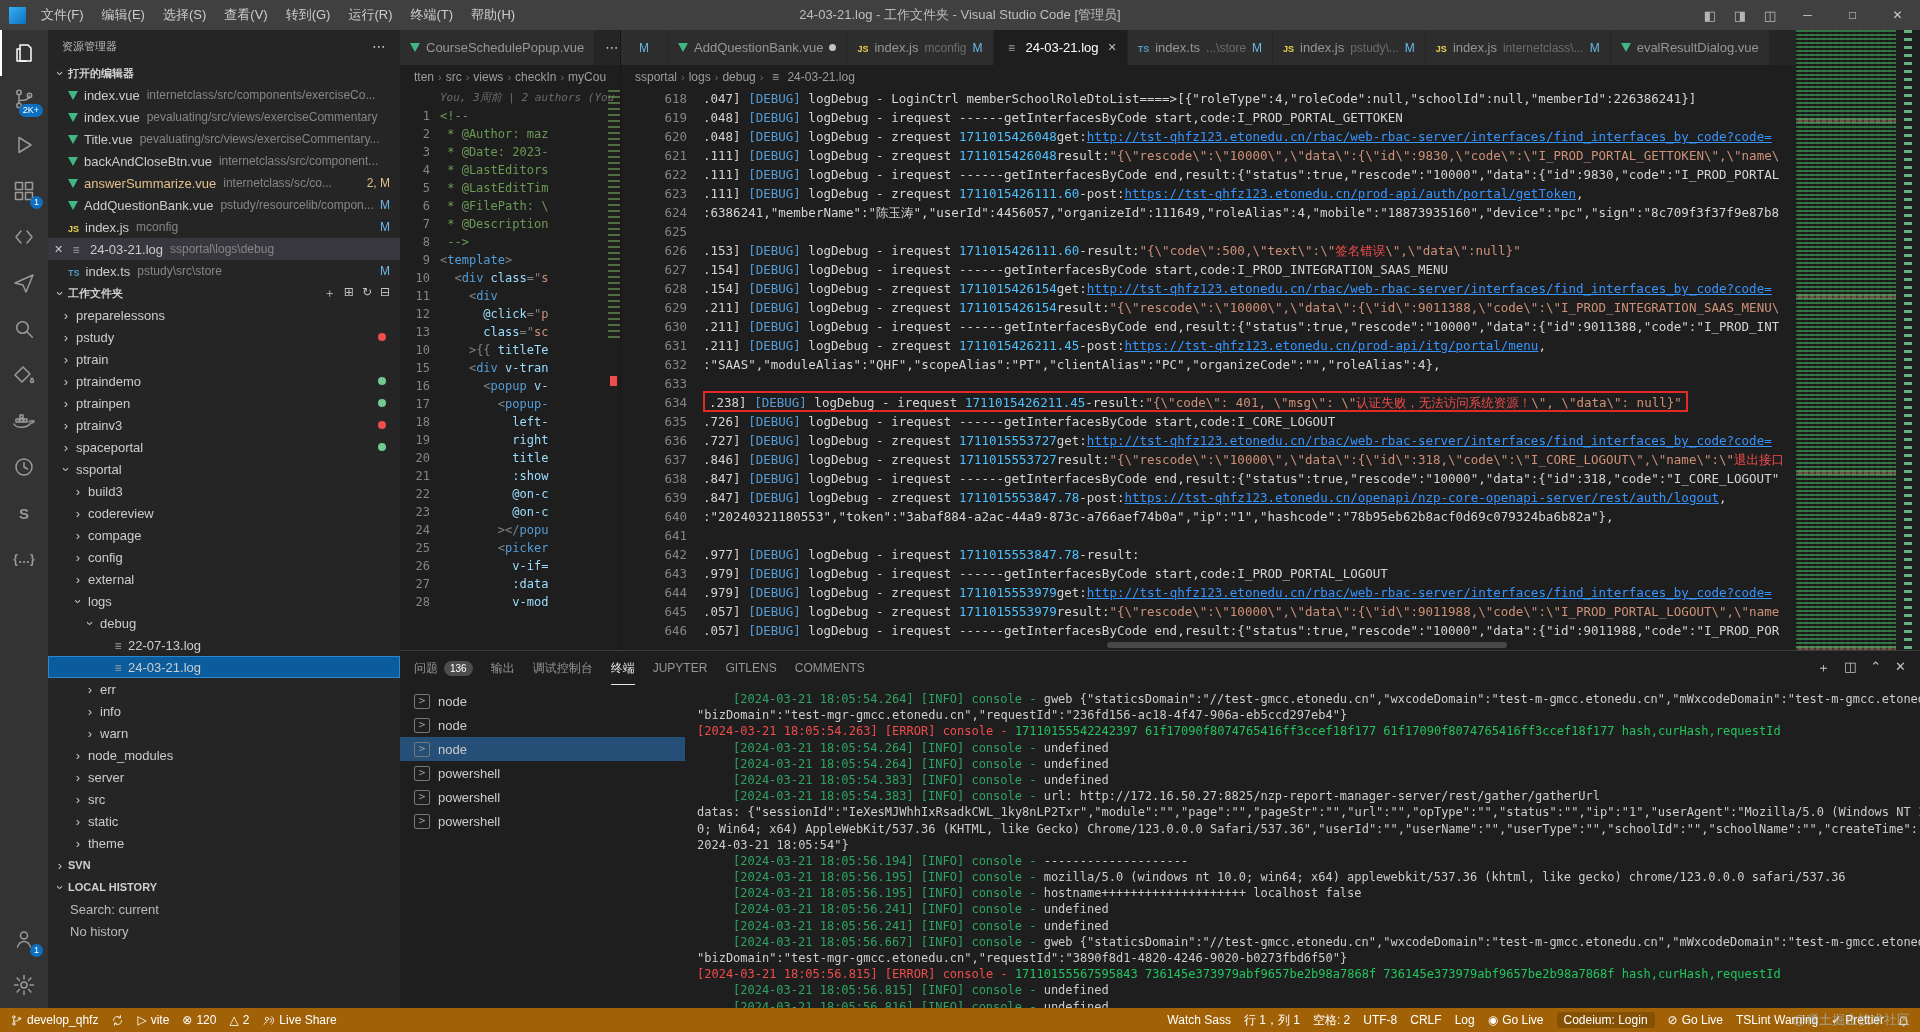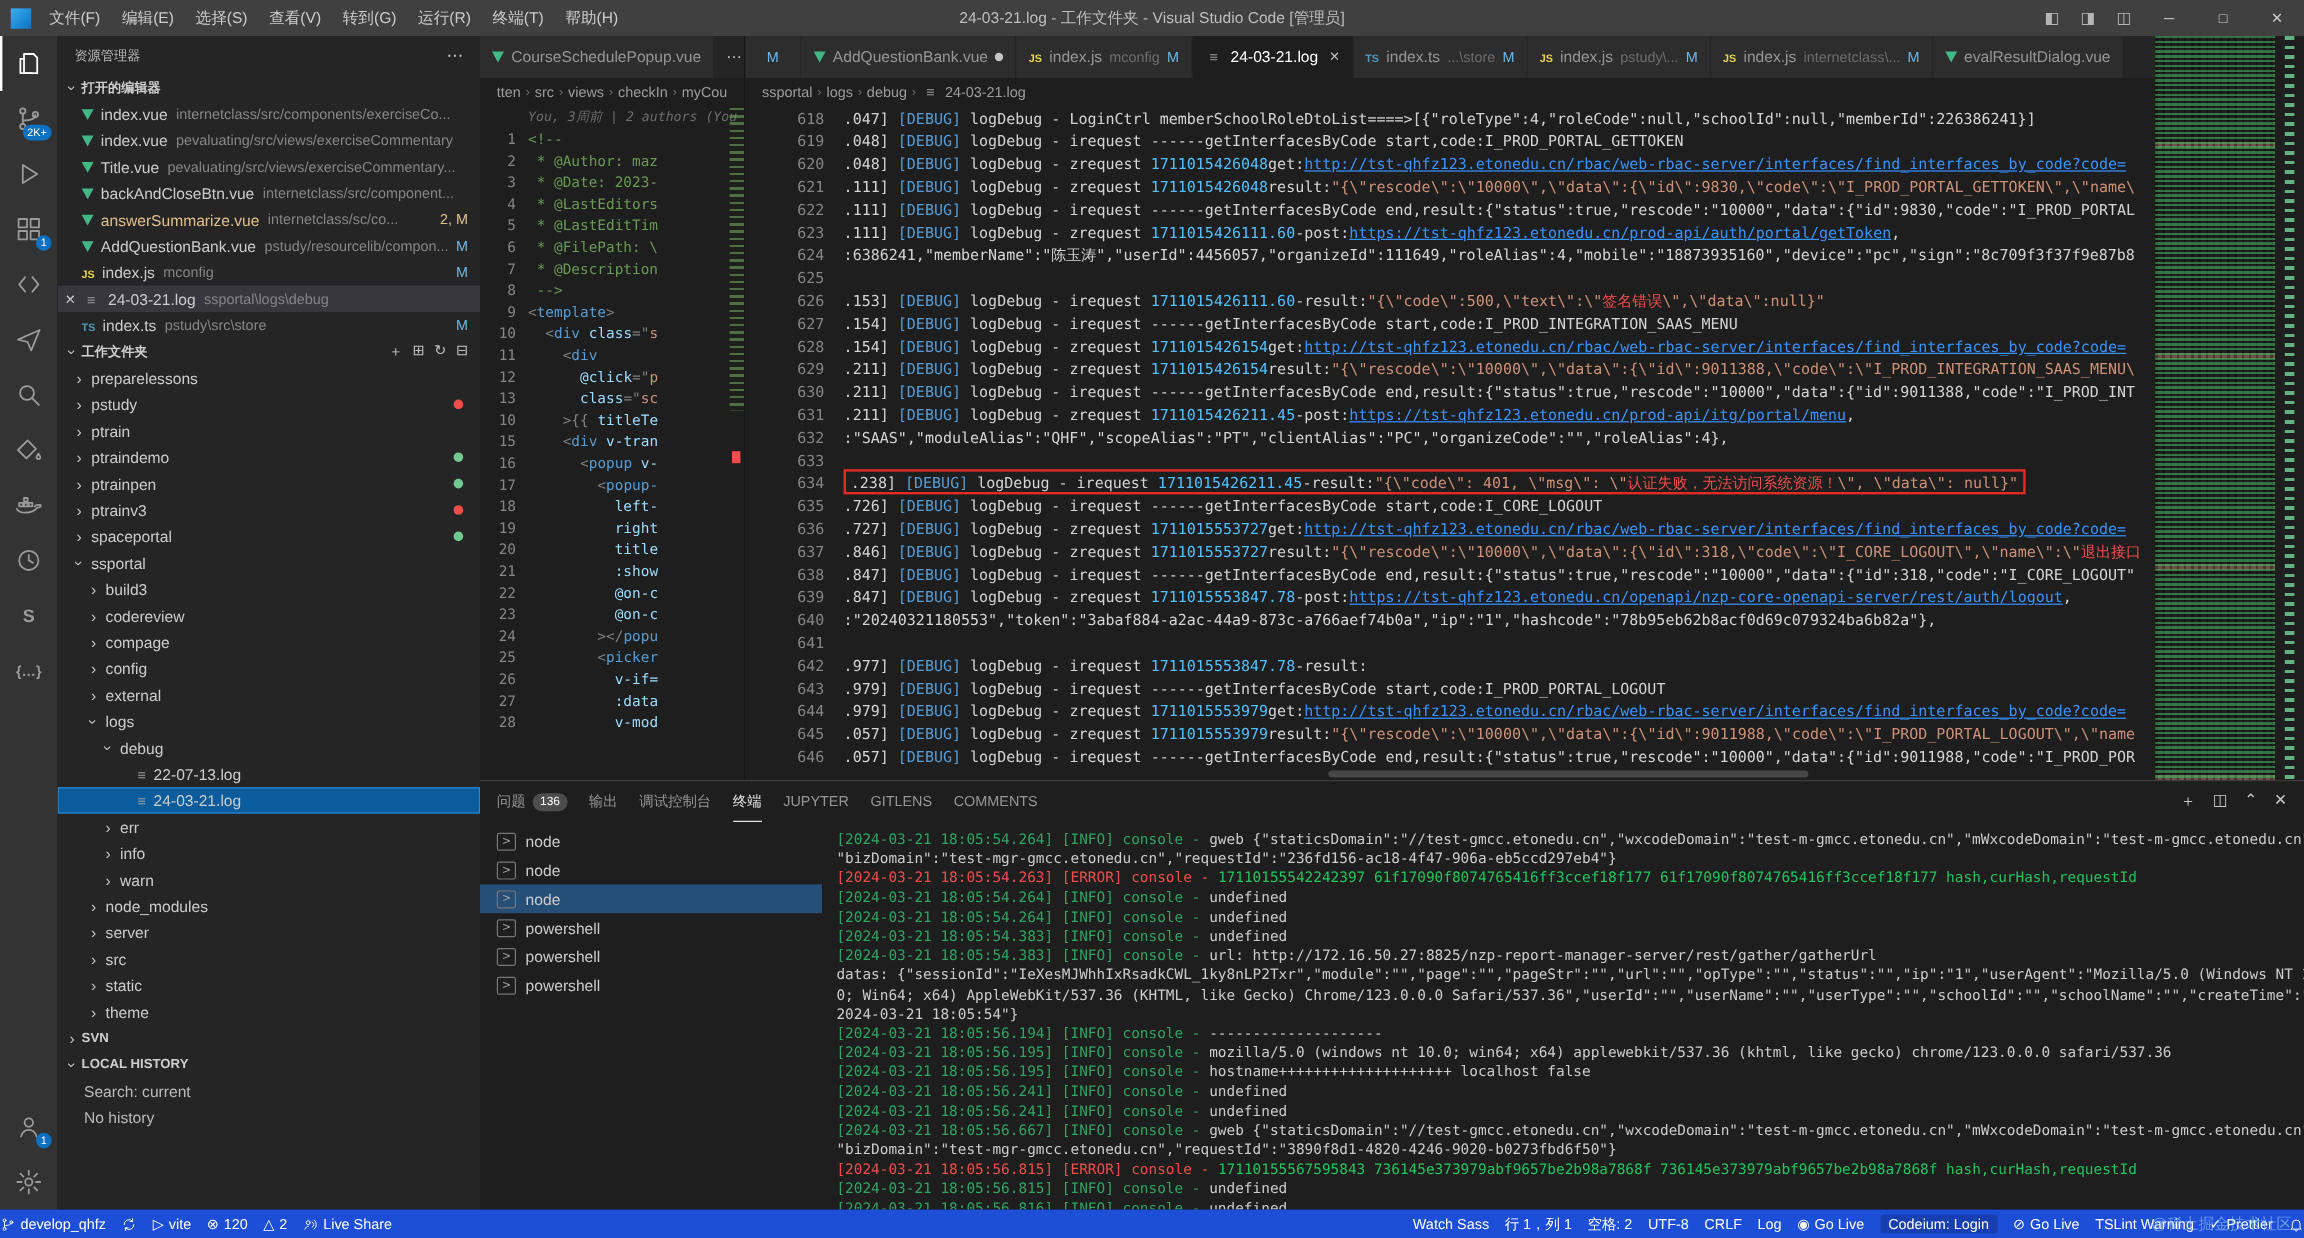--- a/index.html
+++ b/index.html
@@ -102,24 +102,24 @@
   .p-tab.active{color:#e7e7e7;box-shadow:inset 0 -1px 0 #e7e7e7;}
   .p-badge{background:#4d4d4d;color:#ffffff;border-radius:9px;font-size:10px;line-height:15px;padding:0 6px;}
   .panel-actions{margin-left:auto;display:flex;gap:14px;color:#c5c5c5;font-size:13px;}
   .panel-body{flex:1;display:flex;min-height:0;}
   .term-list{width:285px;flex:none;padding-top:4px;}
   .term-row{height:24px;display:flex;align-items:center;padding-left:14px;gap:8px;color:#cccccc;font-size:13px;}
   .term-row.selected{background:#264f78;}
   .term-ico{color:#9d9d9d;font-family:"DejaVu Sans Mono","Liberation Mono",monospace;font-size:11px;border:1px solid #777;border-radius:2px;width:14px;height:13px;line-height:12px;text-align:center;}
   .term-out{flex:1;overflow:hidden;padding:6px 0 0 12px;font-size:12px;line-height:16.2px;}
   .t-row{white-space:pre;height:16.2px;}
-  .tp-info{color:#2fa463;} .tp-err{color:#f14c4c;} .tm{color:#cccccc;} .tm-err{color:#22c55e;}
+  .tp-info{color:#2fa463;margin-left:36px;} .tp-err{color:#f14c4c;} .tm{color:#cccccc;} .tm-err{color:#22c55e;}
 
   
-  .statusbar{height:24px;flex:none;background:#1d4ed8;display:flex;align-items:center;color:#ffffff;font-size:12px;padding:0 0;}
+  .statusbar{height:24px;flex:none;background:#a16207;display:flex;align-items:center;color:#ffffff;font-size:12px;padding:0 10px;}
   .sb-left,.sb-right{display:flex;align-items:center;gap:13px;white-space:nowrap;}
   .sb-right{margin-left:auto;}
   .sb-item{display:flex;align-items:center;gap:4px;}
   .sb-item svg{width:13px;height:13px;}
   .sb-item.boxed{background:rgba(0,0,0,.18);padding:1px 7px;border-radius:3px;}
   .sb-glyph{font-size:12px;}
 
   .watermark{position:absolute;right:10px;bottom:3px;color:rgba(170,215,255,.55);font-size:13px;pointer-events:none;z-index:50;}
 </style>
 </head>

